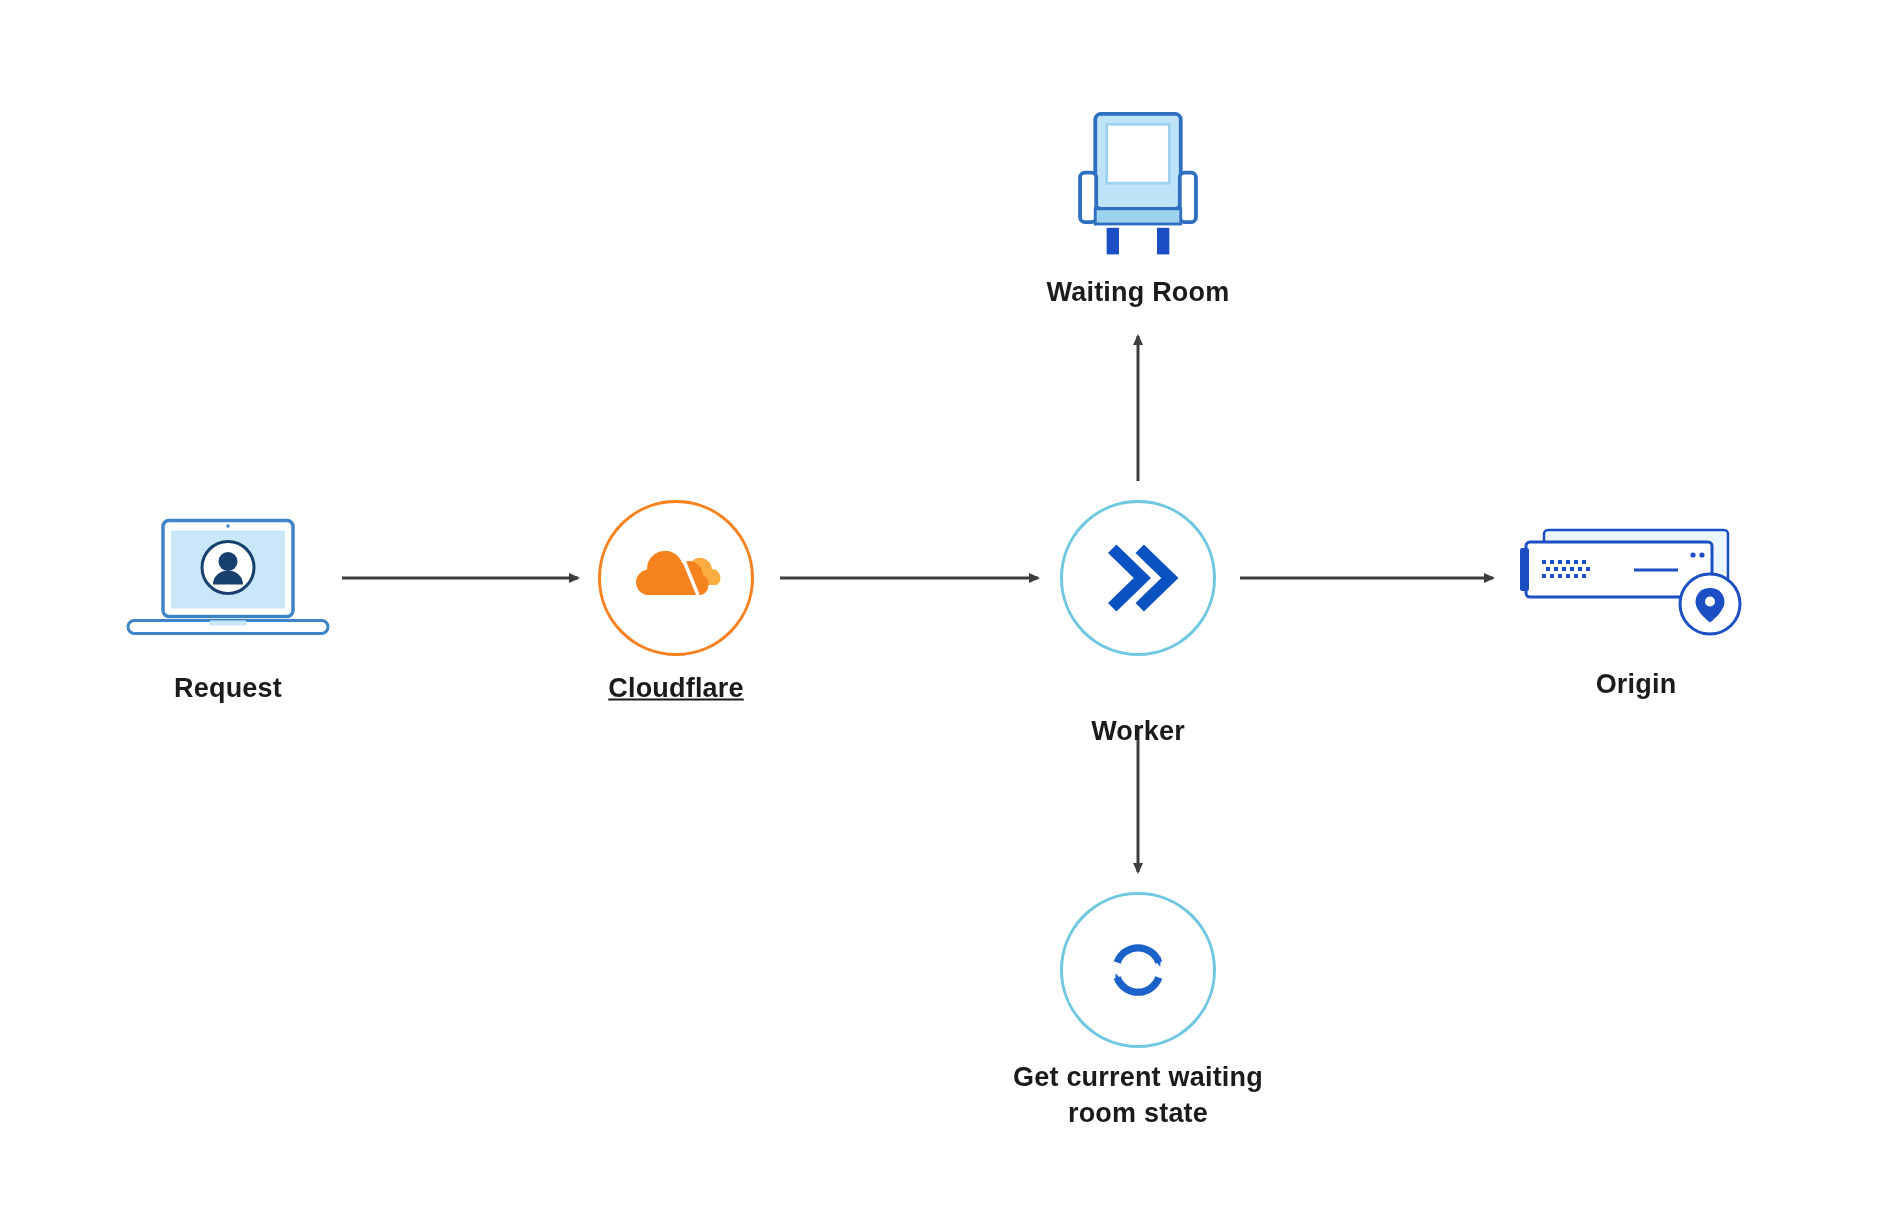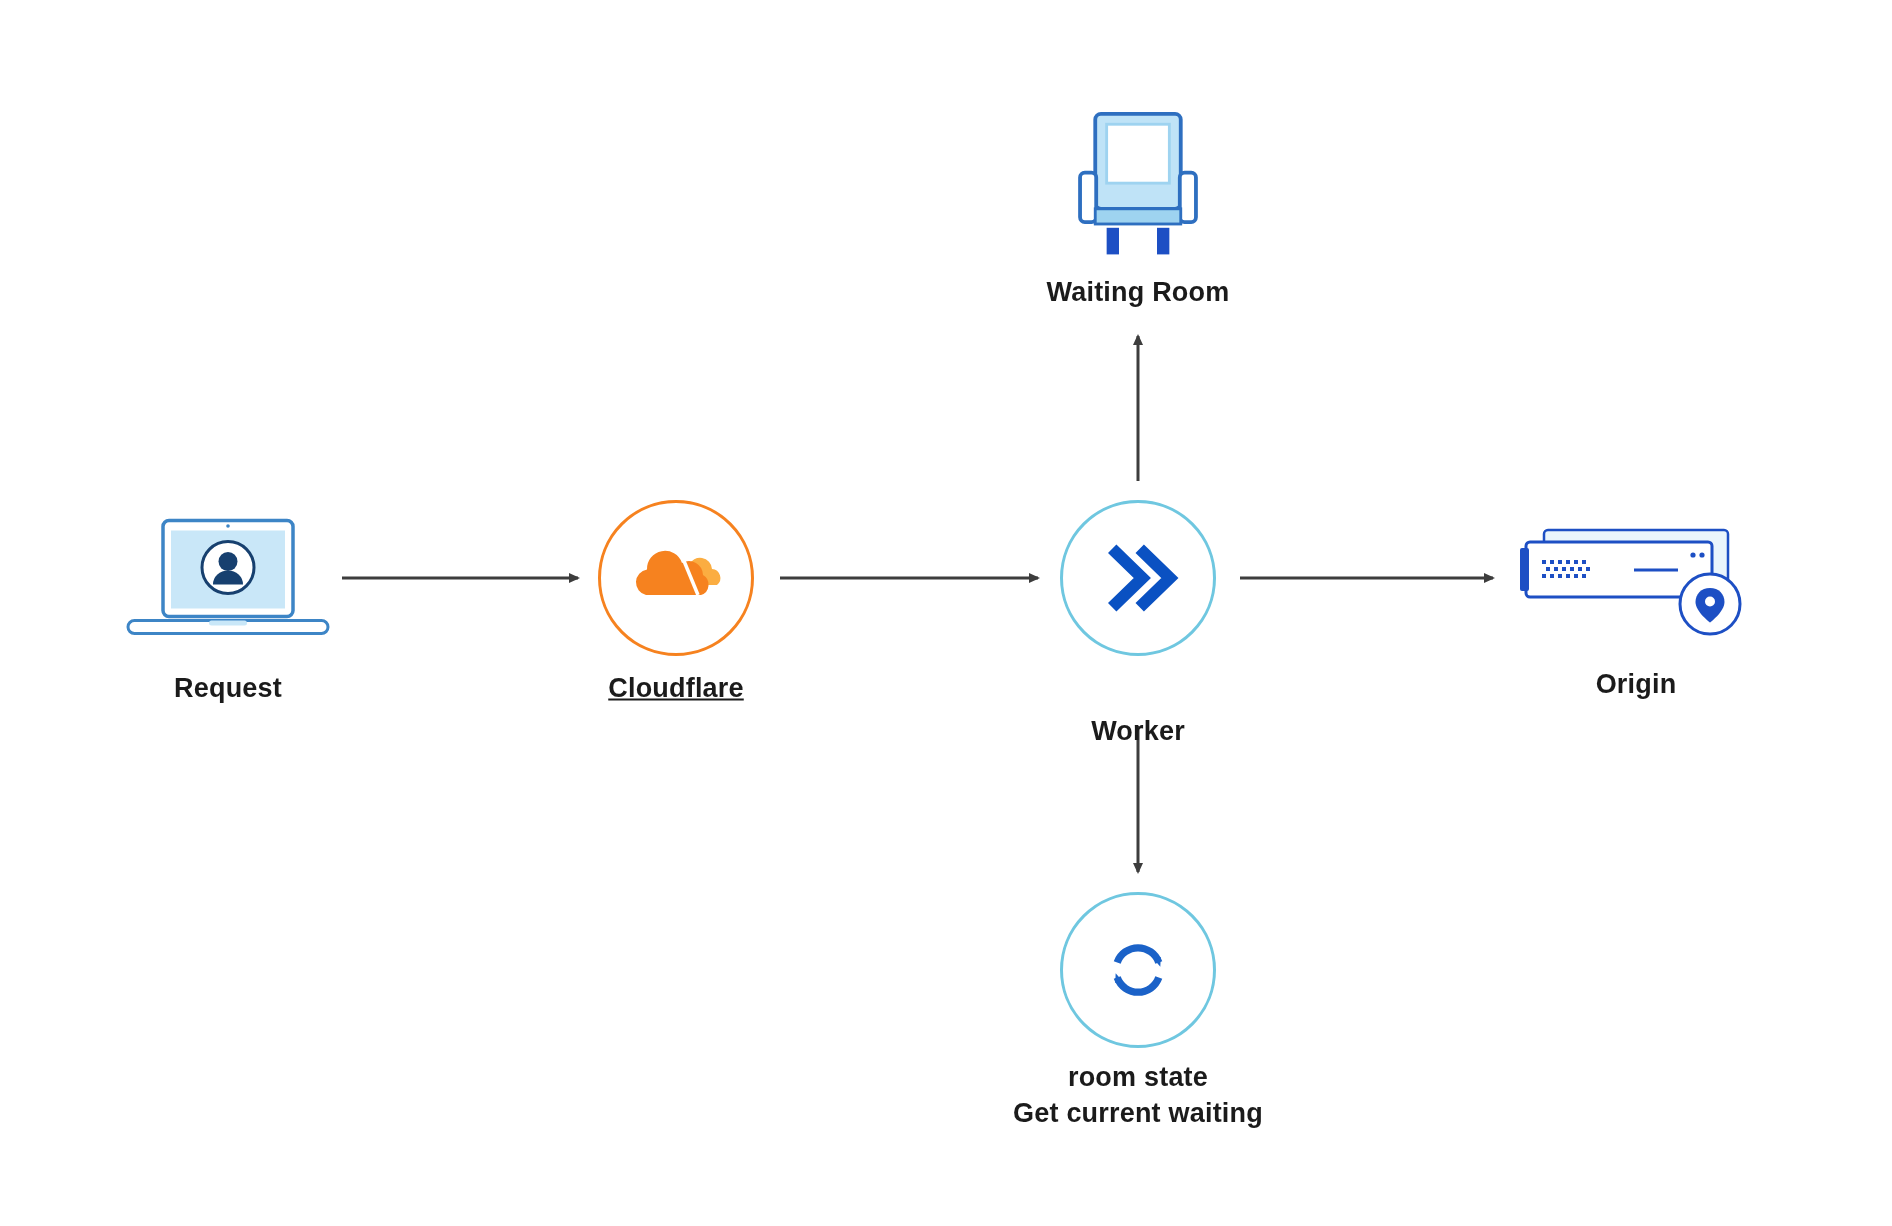--- a/index.html
+++ b/index.html
@@ -133,17 +133,17 @@
       <defs>
         <marker id="rh" markerWidth="10" markerHeight="10" refX="5" refY="4" orient="auto" markerUnits="userSpaceOnUse" viewBox="0 0 10 8">
           <path d="M0,0 L10,4 L0,8 z" fill="#1B62C8"></path>
         </marker>
       </defs>
       <path d="M27.4,41.8 A24,24 0 0 1 72.6,41.8" fill="none" stroke="#1B62C8" stroke-width="8" marker-end="url(#rh)"></path>
       <path d="M72.6,58.2 A24,24 0 0 1 27.4,58.2" fill="none" stroke="#1B62C8" stroke-width="8" marker-end="url(#rh)"></path>
     </svg>
   </div>
   <div class="label wrap" style="left:1138px;top:1096px;">
+    <div>Get current waiting</div>
     <div>room state</div>
-    <div>Get current waiting</div>
   </div>
 
 </div>
 
 </body></html>

